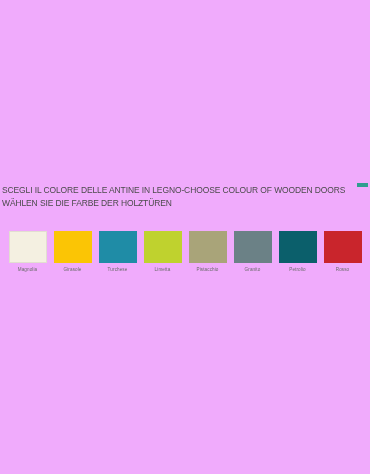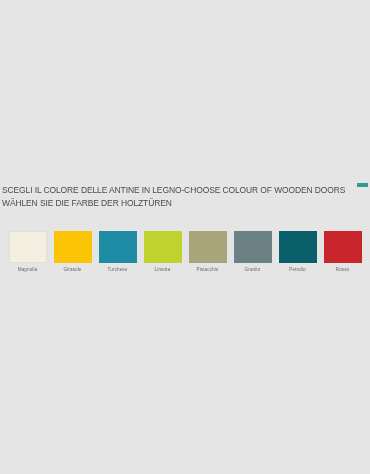--- a/index.html
+++ b/index.html
@@ -13,21 +13,21 @@
     font-family: "Liberation Sans", sans-serif;
     overflow: hidden;
     position: relative;
   }
   .page {
     position: absolute;
     left: 0;
     top: 0;
     width: 370px;
     height: 474px;
-    background: #e5e5e5;
+    background: #f0abfc;
   }
   
   .top-marker {
     position: absolute;
     left: 357px;
     top: 183px;
     width: 11px;
     height: 4px;
     background: #2f9e8f;
   }

